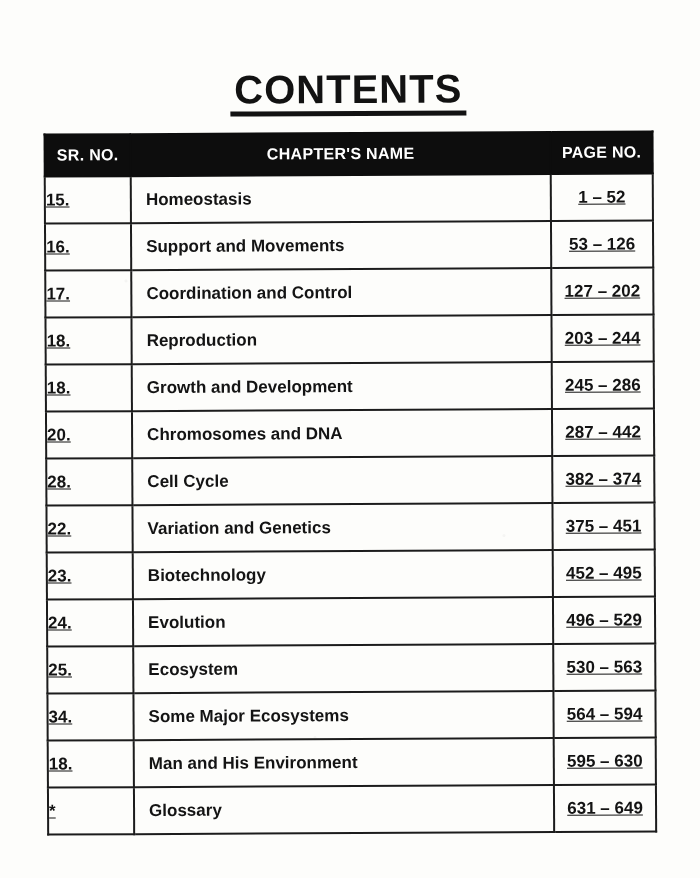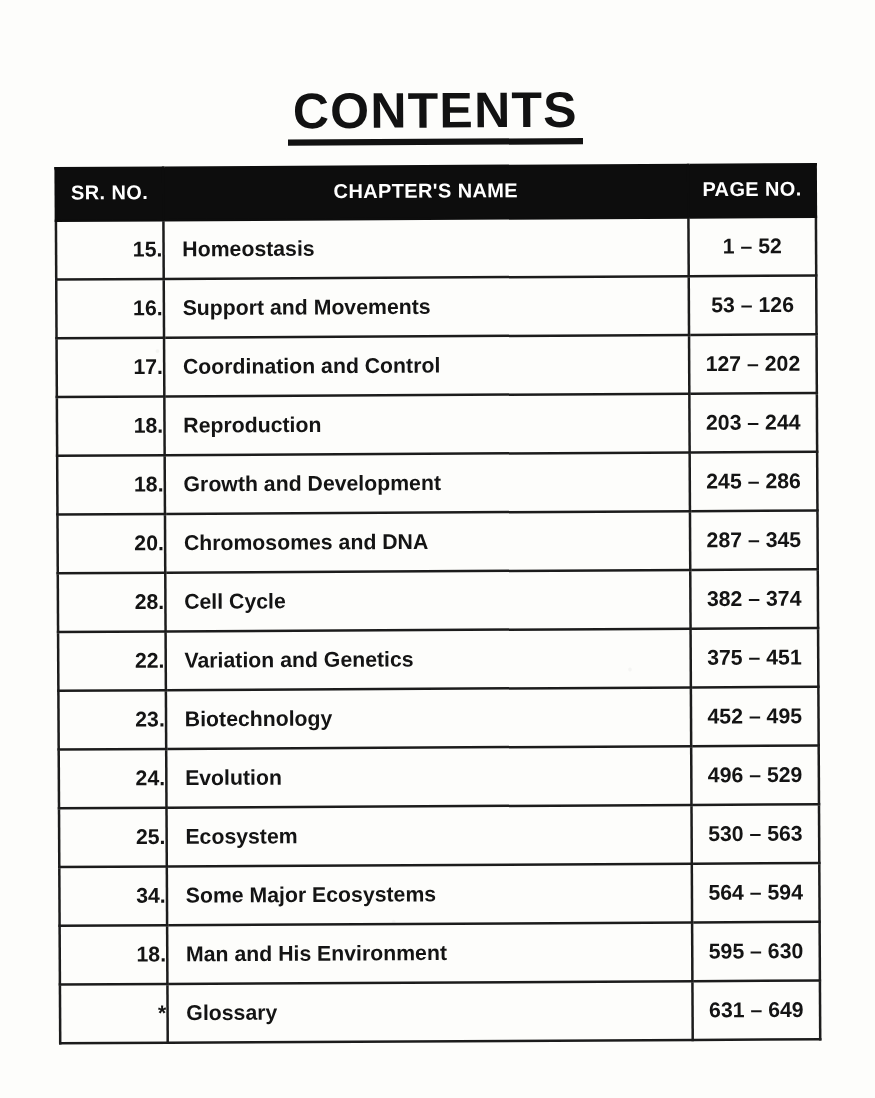--- a/index.html
+++ b/index.html
@@ -67,23 +67,23 @@
   .toc-table tbody td {
     border: 2px solid #1c1c1c;
     height: 47px;
     font-size: 17px;
     font-weight: 700;
     color: #141414;
     vertical-align: middle;
     background: transparent;
   }
 
-  .toc-table tbody td:nth-child(1) { text-align: right; }
+  .toc-table tbody td:nth-child(1) { text-align: left; text-decoration: underline; }
   .toc-table tbody td:nth-child(2) { text-align: left; padding-left: 14px; }
-  .toc-table tbody td:nth-child(3) { text-align: center; }
+  .toc-table tbody td:nth-child(3) { text-align: center; text-decoration: underline; }
 
   .toc-table tbody tr td { border-top-width: 2px; border-bottom-width: 2px; }
 </style>
 </head>
 <body>
 
 <div class="page-wrap">
 
   <h1 class="title">CONTENTS</h1>
 
@@ -122,21 +122,21 @@
           <td>203 – 244</td>
         </tr>
         <tr>
           <td>18.</td>
           <td>Growth and Development</td>
           <td>245 – 286</td>
         </tr>
         <tr>
           <td>20.</td>
           <td>Chromosomes and DNA</td>
-          <td>287 – 345</td>
+          <td>287 – 442</td>
         </tr>
         <tr>
           <td>28.</td>
           <td>Cell Cycle</td>
           <td>382 – 374</td>
         </tr>
         <tr>
           <td>22.</td>
           <td>Variation and Genetics</td>
           <td>375 – 451</td>

